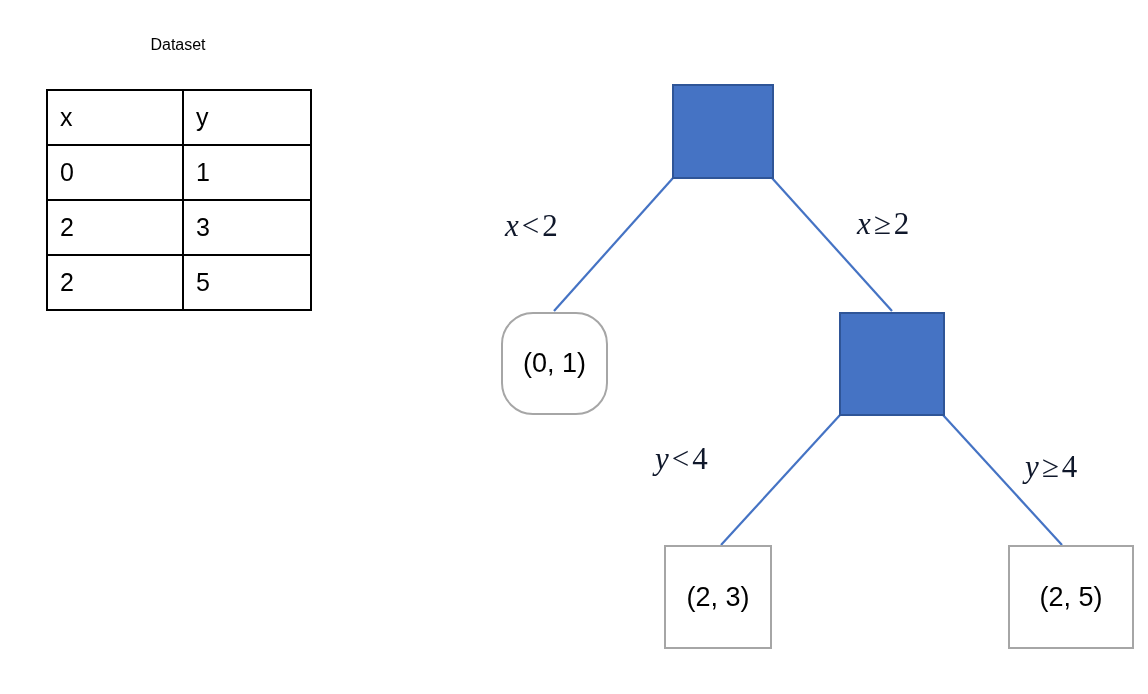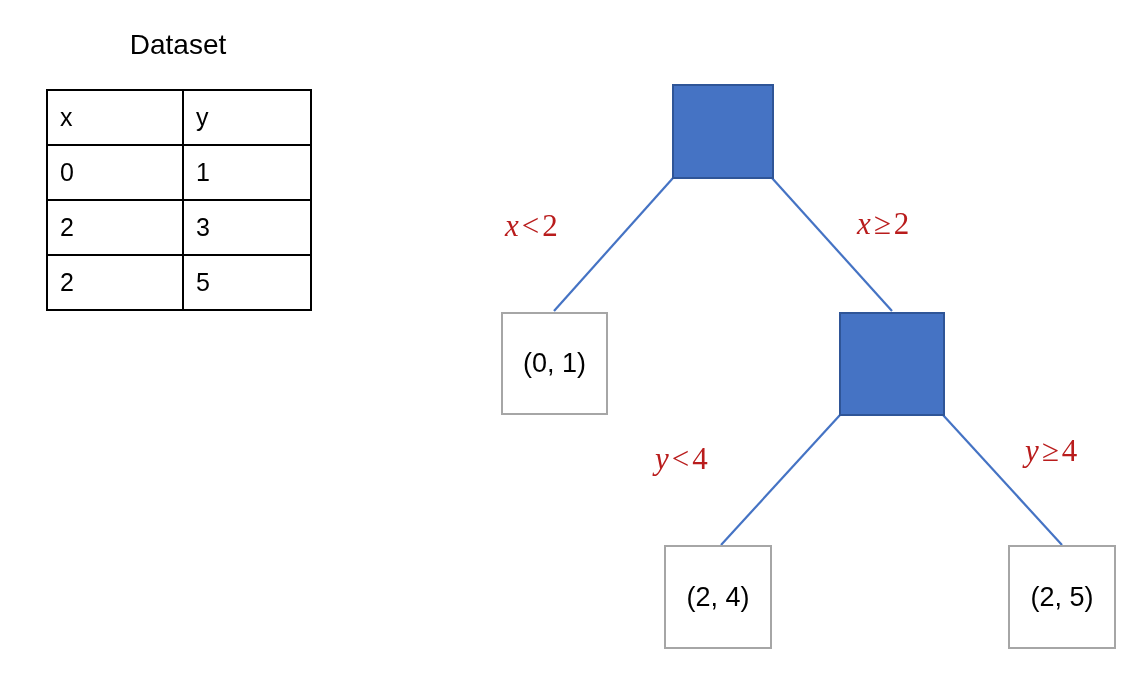--- a/index.html
+++ b/index.html
@@ -16,21 +16,21 @@
     width: 1148px;
     height: 694px;
     background: #ffffff;
     overflow: hidden;
   }
 
   
   .panel-title {
     position: absolute;
     font-family: "Liberation Sans", sans-serif;
-    font-size: 28px;
+    font-size: 16px;
     line-height: 30px;
     color: #000000;
     white-space: nowrap;
     text-align: center;
   }
   #dataset-title {
     left: 46px;
     top: 30px;
     width: 264px;
   }
@@ -92,48 +92,48 @@
   }
   .node-leaf .leaf-text {
     font-family: "Liberation Sans", sans-serif;
     font-size: 27px;
     color: #000000;
     white-space: nowrap;
   }
 
   #node-root     { left: 672px; top: 84px;  width: 102px; height: 95px; }
   #node-split-y  { left: 839px; top: 312px; width: 106px; height: 104px; }
-  #leaf-0-1      { left: 501px; top: 312px; width: 107px; height: 103px; }
+  #leaf-0-1      { left: 501px; top: 312px; width: 107px; height: 103px; border-radius: 32px; }
   #leaf-2-3      { left: 664px; top: 545px; width: 108px; height: 104px; }
-  #leaf-2-5      { left: 1008px; top: 545px; width: 108px; height: 104px; }
+  #leaf-2-5      { left: 1008px; top: 545px; width: 126px; height: 104px; }
 
   
   .edge-label {
     position: absolute;
     font-family: "Liberation Serif", serif;
     font-size: 31px;
     line-height: 34px;
-    color: #b91c1c;
+    color: #0f172a;
     white-space: nowrap;
   }
   .edge-label .var {
     font-style: italic;
   }
   .edge-label .op {
     font-style: normal;
     padding: 0 3px;
   }
   .edge-label .num {
     font-style: normal;
   }
 
   #label-x-lt { left: 505px; top: 209px; }
   #label-x-ge { left: 857px; top: 207px; text-align: center; }
   #label-y-lt { left: 655px; top: 442px; }
-  #label-y-ge { left: 1025px; top: 434px; }
+  #label-y-ge { left: 1025px; top: 450px; }
 </style>
 </head>
 <body>
 
 <div id="canvas">
 
   <div class="panel-title" id="dataset-title">Dataset</div>
 
   <table id="dataset-table">
     <colgroup>
@@ -174,21 +174,21 @@
 
   <div class="node node-internal" id="node-root"></div>
 
   <div class="node node-internal" id="node-split-y"></div>
 
   <div class="node node-leaf" id="leaf-0-1">
     <span class="leaf-text">(0, 1)</span>
   </div>
 
   <div class="node node-leaf" id="leaf-2-3">
-    <span class="leaf-text">(2, 4)</span>
+    <span class="leaf-text">(2, 3)</span>
   </div>
 
   <div class="node node-leaf" id="leaf-2-5">
     <span class="leaf-text">(2, 5)</span>
   </div>
 
   <div class="edge-label" id="label-x-lt">
     <span class="var">x</span><span class="op">&lt;</span><span class="num">2</span>
   </div>
 

